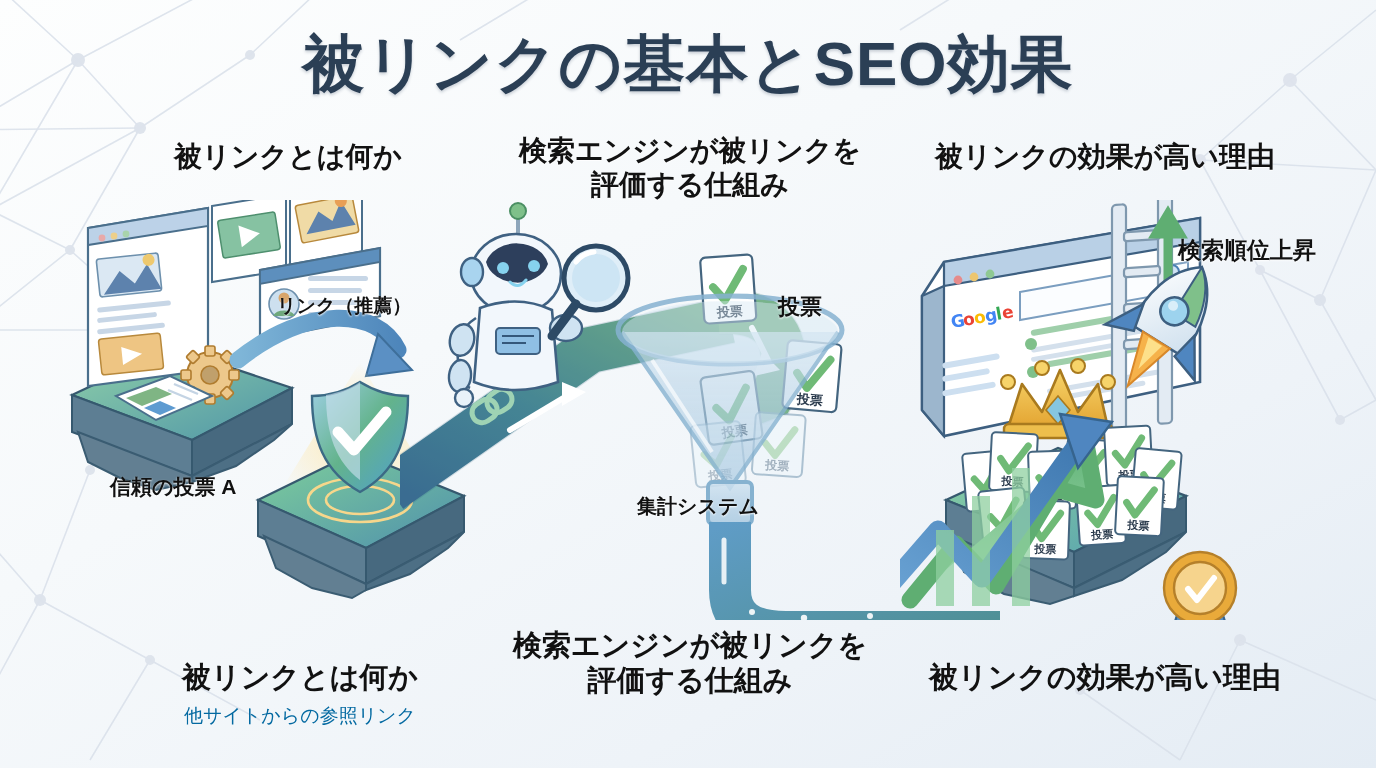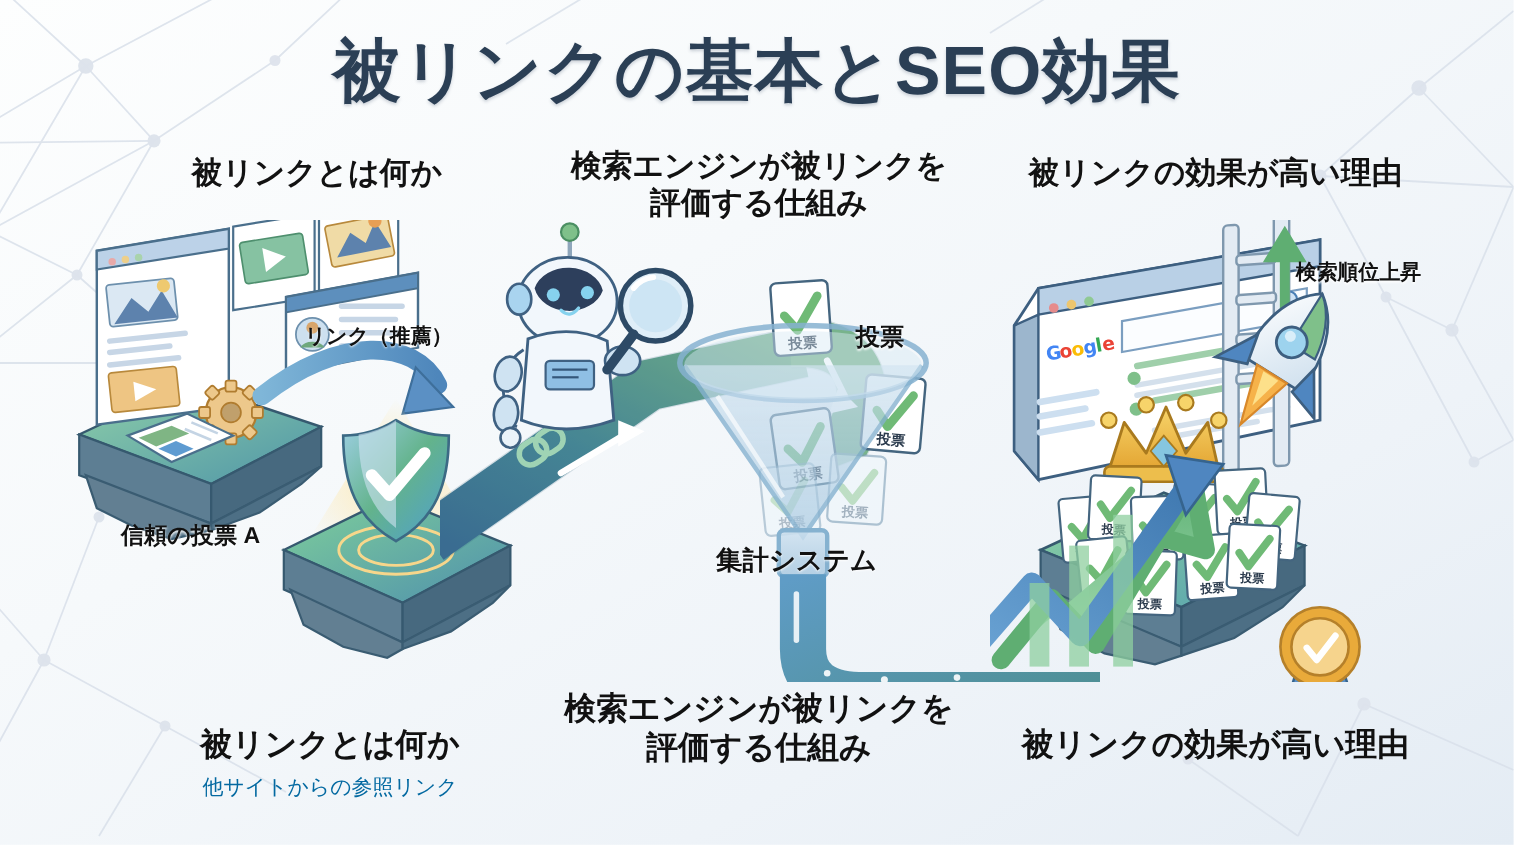--- a/index.html
+++ b/index.html
@@ -39,22 +39,22 @@
   .f1{ left:85px;  top:660px; width:430px; }
   .f2{ left:480px; top:628px; width:420px; }
   .f3{ left:890px; top:660px; width:430px; }
 
   .lbl{ position:absolute; z-index:9; font-weight:bold; color:#111;
         text-shadow:0 1px 2px rgba(255,255,255,.95); white-space:nowrap; }
   .lbl-link { left:277px;  top:293px; font-size:19px; }
   .lbl-siteA{ left:110px;  top:473px; font-size:21px; }
   .lbl-siteB{ left:288px;  top:597px; font-size:21px; }
   .lbl-vote { left:778px;  top:292px; font-size:22px; }
-  .lbl-sys  { left:651px;  top:493px; font-size:24px; }
-  .lbl-rank { left:1178px; top:235px; font-size:19px; }
+  .lbl-sys  { left:637px;  top:493px; font-size:20px; }
+  .lbl-rank { left:1178px; top:235px; font-size:23px; }
 
   .art{ position:absolute; z-index:4; }
 </style>
 </head>
 <body>
 
 <div id="stage">
 
   <svg class="bg-net" viewBox="0 0 1376 768" preserveAspectRatio="none">
     <g stroke="#d9e0ea" stroke-width="1.6" fill="none" opacity="0.85">

